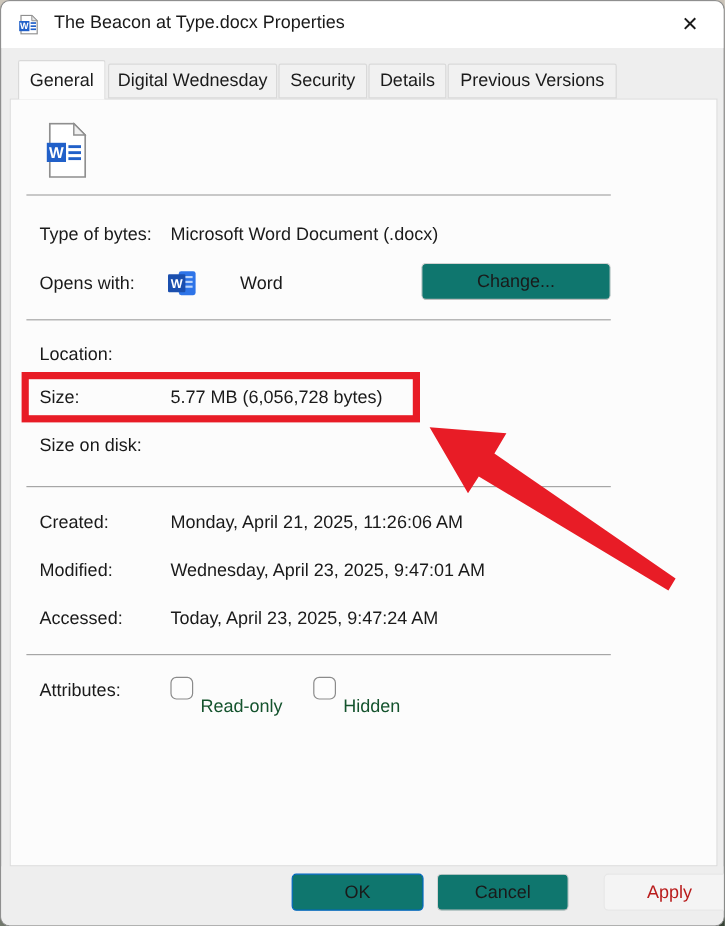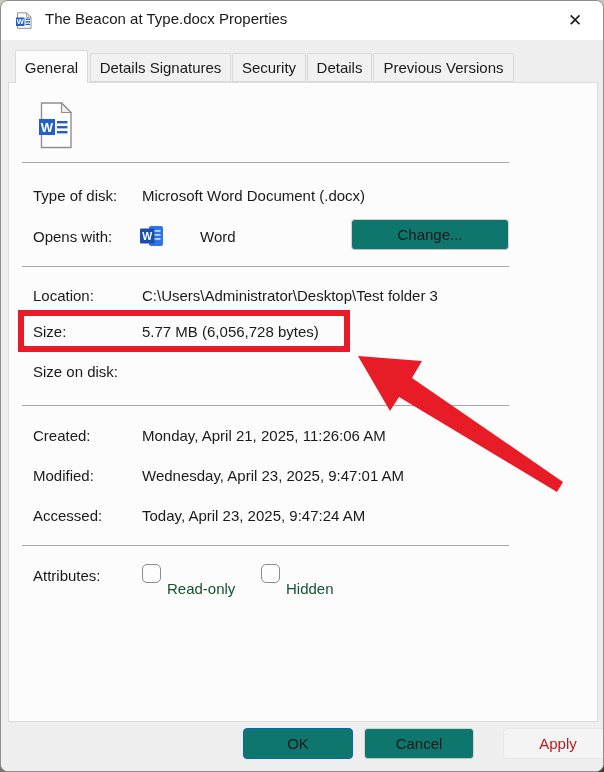--- a/index.html
+++ b/index.html
@@ -68,21 +68,21 @@
       <rect x="10.5" y="11.7" width="4.5" height="1.4" fill="#2160c9"></rect>
     </svg>
     <div id="title-text">The Beacon at Type.docx Properties</div>
     <div id="close-btn">✕</div>
   </div>
 
   <div class="tab active" style="left:14px;width:73px;">
       <span>General</span>
     </div>
   <div class="tab" style="left:89px;width:141px;">
-      <span>Details Signatures</span>
+      <span>Digital Wednesday</span>
     </div>
   <div class="tab" style="left:231px;width:74px;">
       <span>Security</span>
     </div>
   <div class="tab" style="left:306px;width:65px;">
       <span>Details</span>
     </div>
   <div class="tab" style="left:372px;width:141px;">
       <span>Previous Versions</span>
     </div>
@@ -96,39 +96,38 @@
     <text x="11" y="29.5" font-size="13" font-weight="bold" fill="#ffffff" text-anchor="middle" font-family="Liberation Sans, sans-serif">W</text>
     <rect x="21" y="19" width="10.5" height="2.4" fill="#2160c9"></rect>
     <rect x="21" y="24" width="10.5" height="2.4" fill="#2160c9"></rect>
     <rect x="21" y="29" width="10.5" height="2.4" fill="#2160c9"></rect>
   </svg>
 
   <input id="file-name-input" type="text" value="The Beacon at Dusk.docx" style="">
 
   <div class="sep" style="top:161px;z-index:4;"></div>
 
-  <div class="lbl" style="top:186px;z-index:4;">Type of disk:</div>
+  <div class="lbl" style="top:186px;z-index:4;">Type of bytes:</div>
   <div class="val" style="top:186px;z-index:4;">Microsoft Word Document (.docx)</div>
 
   <div class="lbl" style="top:227px;z-index:4;">Opens with:</div>
   <svg class="abs" style="left:139px;top:223px;z-index:4;" width="24" height="24" viewBox="0 0 24 24">
     <rect x="9" y="2" width="14" height="20" rx="2" fill="#2e74e8"></rect>
     <rect x="12" y="6" width="8.5" height="1.8" fill="#bcd5fa"></rect>
     <rect x="12" y="10" width="8.5" height="1.8" fill="#bcd5fa"></rect>
     <rect x="12" y="14" width="8.5" height="1.8" fill="#bcd5fa"></rect>
     <rect x="0" y="4.5" width="14.5" height="15" rx="1" fill="#1b4fae"></rect>
     <text x="7.2" y="15.8" font-size="10.5" font-weight="bold" fill="#ffffff" text-anchor="middle" font-family="Liberation Sans, sans-serif">W</text>
   </svg>
   <div class="val" style="left:171px;top:227px;z-index:4;margin-left:28px;">Word</div>
   <button class="win-btn" style="left:350px;top:218px;width:158px;height:31px;z-index:4;">Change...</button>
 
   <div class="sep" style="top:265px;z-index:4;"></div>
 
   <div class="lbl" style="top:286px;z-index:4;">Location:</div>
-  <div class="val" style="top:286px;z-index:4;">C:\Users\Administrator\Desktop\Test folder 3</div>
 
   <div class="lbl" style="top:322px;z-index:4;">Size:</div>
   <div class="val" style="top:322px;z-index:4;">5.77 MB (6,056,728 bytes)</div>
 
   <div class="lbl" style="top:362px;z-index:4;">Size on disk:</div>
 
   <div class="sep" style="top:404px;z-index:4;"></div>
 
   <div class="lbl" style="top:426px;z-index:4;">Created:</div>
   <div class="val" style="top:426px;z-index:4;">Monday, April 21, 2025, 11:26:06 AM</div>

